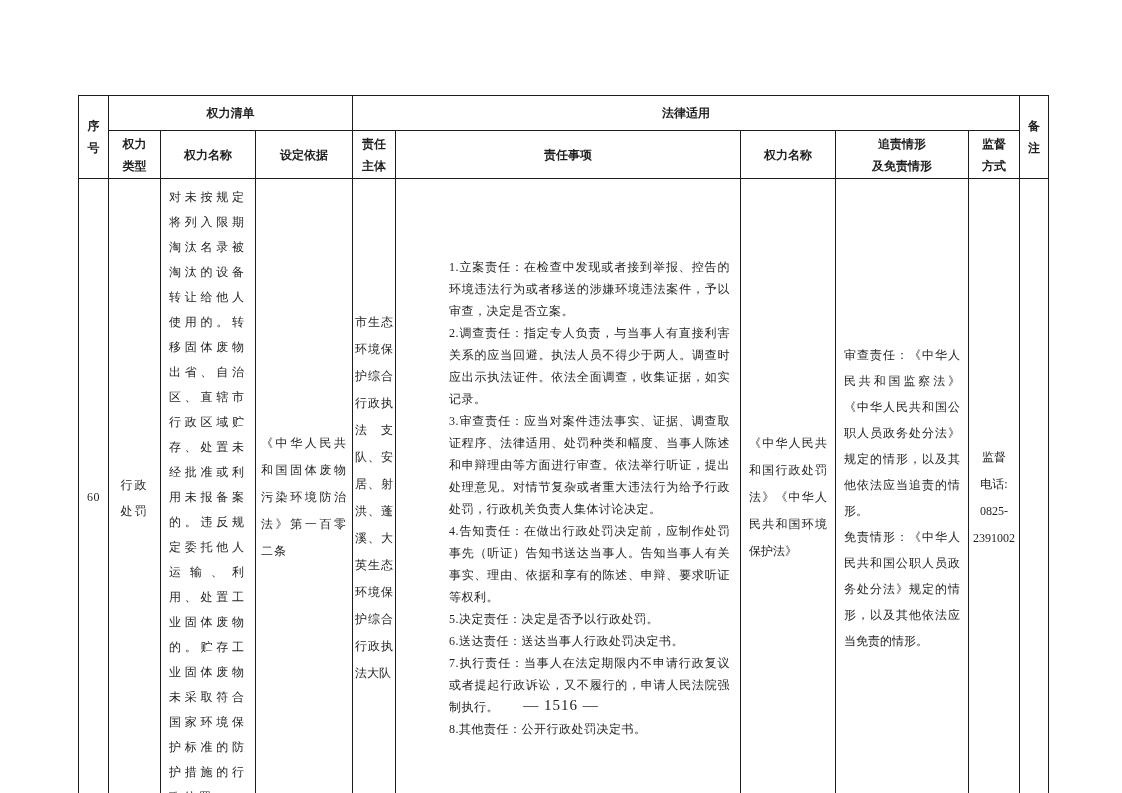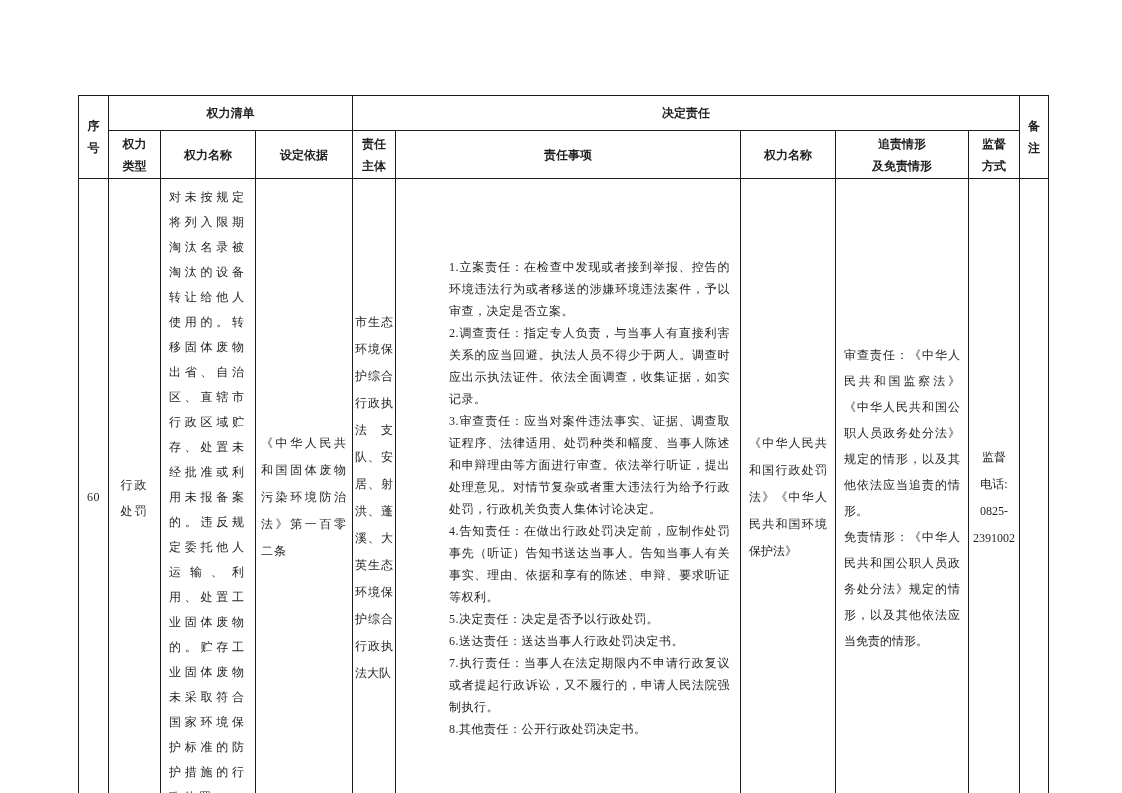--- a/index.html
+++ b/index.html
@@ -65,21 +65,21 @@
         <col style="width:133px">
         <col style="width:51px">
       <col style="width:29px">
     </colgroup>
 
     <tbody>
         <tr class="h1">
       <td class="head" rowspan="2">序
 号</td>
       <td class="head" colspan="3">权力清单</td>
-      <td class="head" colspan="5">决定责任</td>
+      <td class="head" colspan="5">法律适用</td>
       <td class="head" rowspan="2">备
 注</td>
     </tr>
 
     <tr class="h2">
       <td class="head">权力
 类型</td>
       <td class="head">权力名称</td>
       <td class="head">设定依据</td>
       <td class="head">责任
@@ -116,13 +116,14 @@
       </td>
       <td class="c-supervision">监督
 电话:
 0825-
 2391002</td>
       <td class="c-remark"></td>
     </tr>
   </tbody>
     </table>
 
+  <div class="pagenum">— 1516 —</div>
 </div>
 
 </body></html>

